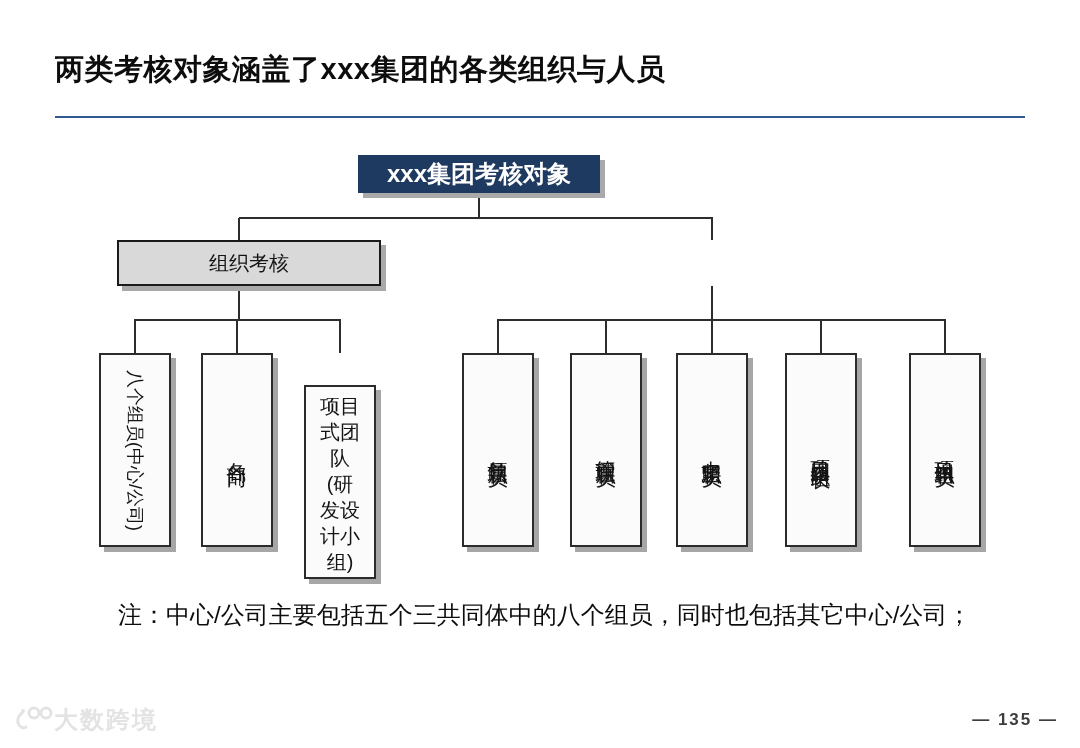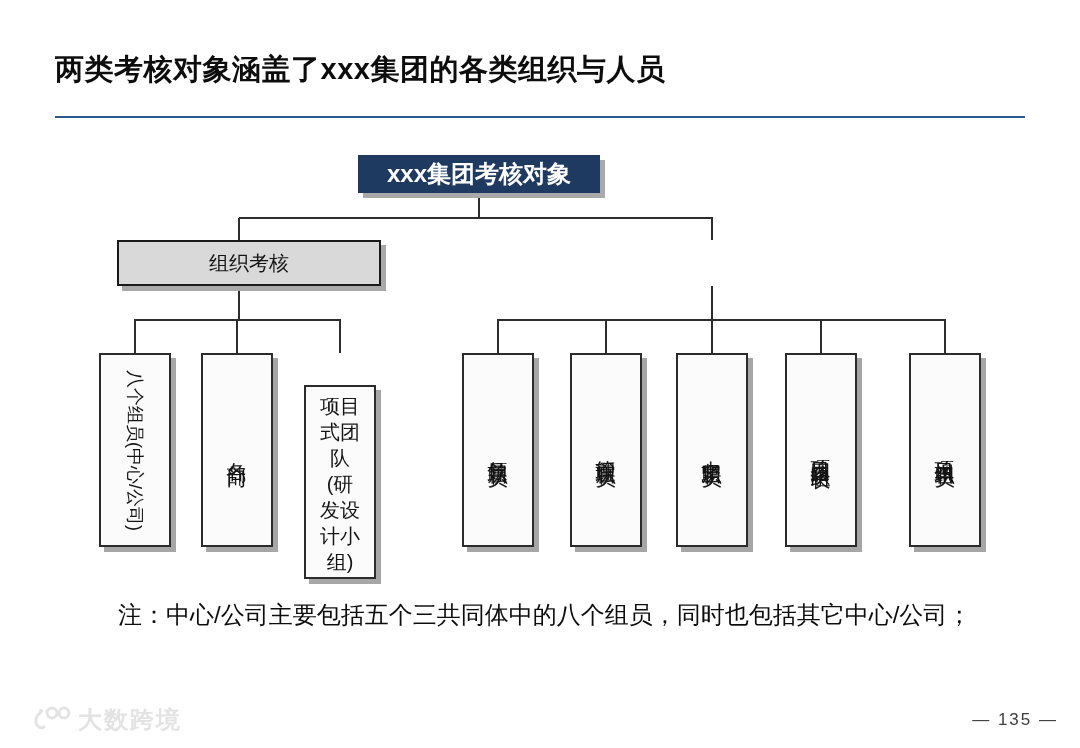--- a/index.html
+++ b/index.html
@@ -29,23 +29,23 @@
   .leaf-wrap span{display:block;width:44px;margin:4px auto 0;font-size:20px;line-height:26px;
         text-align:center;word-break:normal;}
 
   
   .line{position:absolute;background:#2d2d2d;}
 
   
   .note{position:absolute;left:118px;top:597px;width:860px;font-size:24px;line-height:35px;color:#0d0d0d;}
 
   
-  .watermark{position:absolute;left:32px;top:704px;display:flex;align-items:center;gap:6px;text-align:center;}
+  .watermark{position:absolute;left:14px;top:704px;display:flex;align-items:center;text-align:center;}
   .watermark .wm-text{font-size:24px;font-weight:bold;color:#e3e3e3;letter-spacing:2px;}
-  .page-num{position:absolute;right:22px;top:710px;font-size:17px;color:#3d3d3d;letter-spacing:2px;}
+  .page-num{position:absolute;right:22px;top:710px;font-size:17px;color:#3d3d3d;letter-spacing:2px;font-weight:bold;}
 </style>
 </head>
 <body>
 
 <div class="slide">
 
   <div class="title">两类考核对象涵盖了xxx集团的各类组织与人员</div>
   <div class="title-rule"></div>
 
   <div class="line" style="left:478px;top:193px;width:2px;height:25px;"></div>

